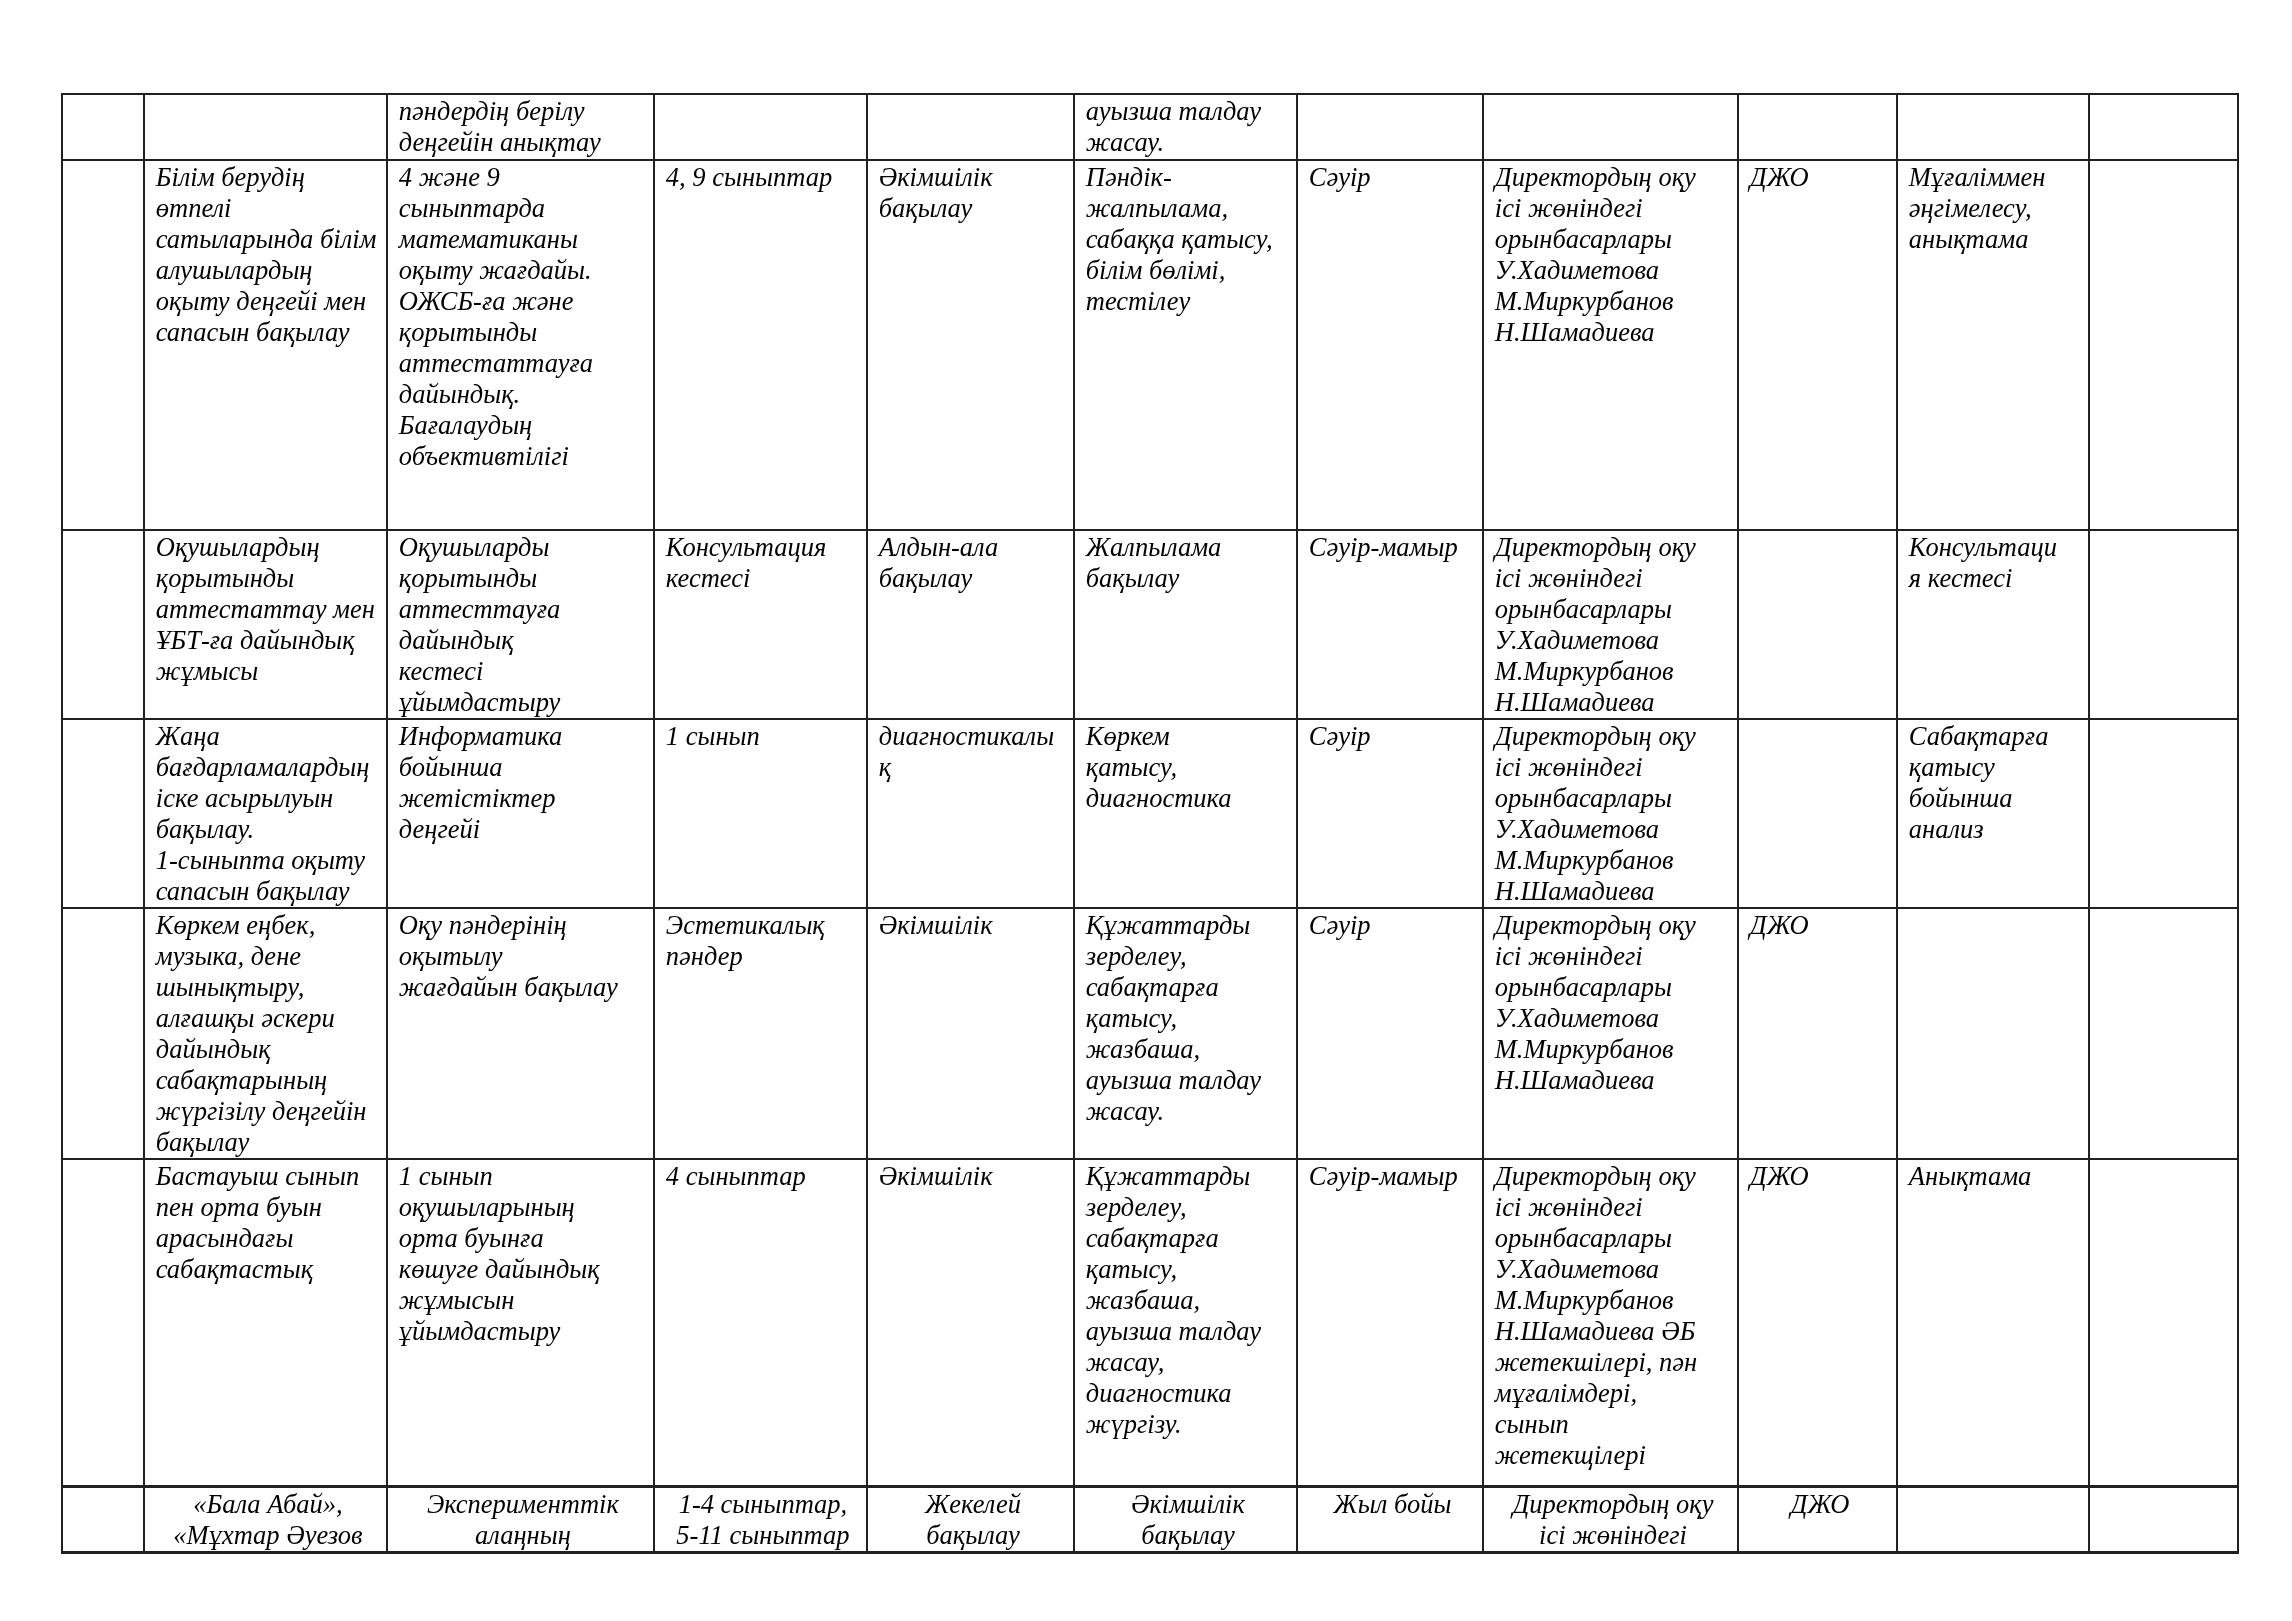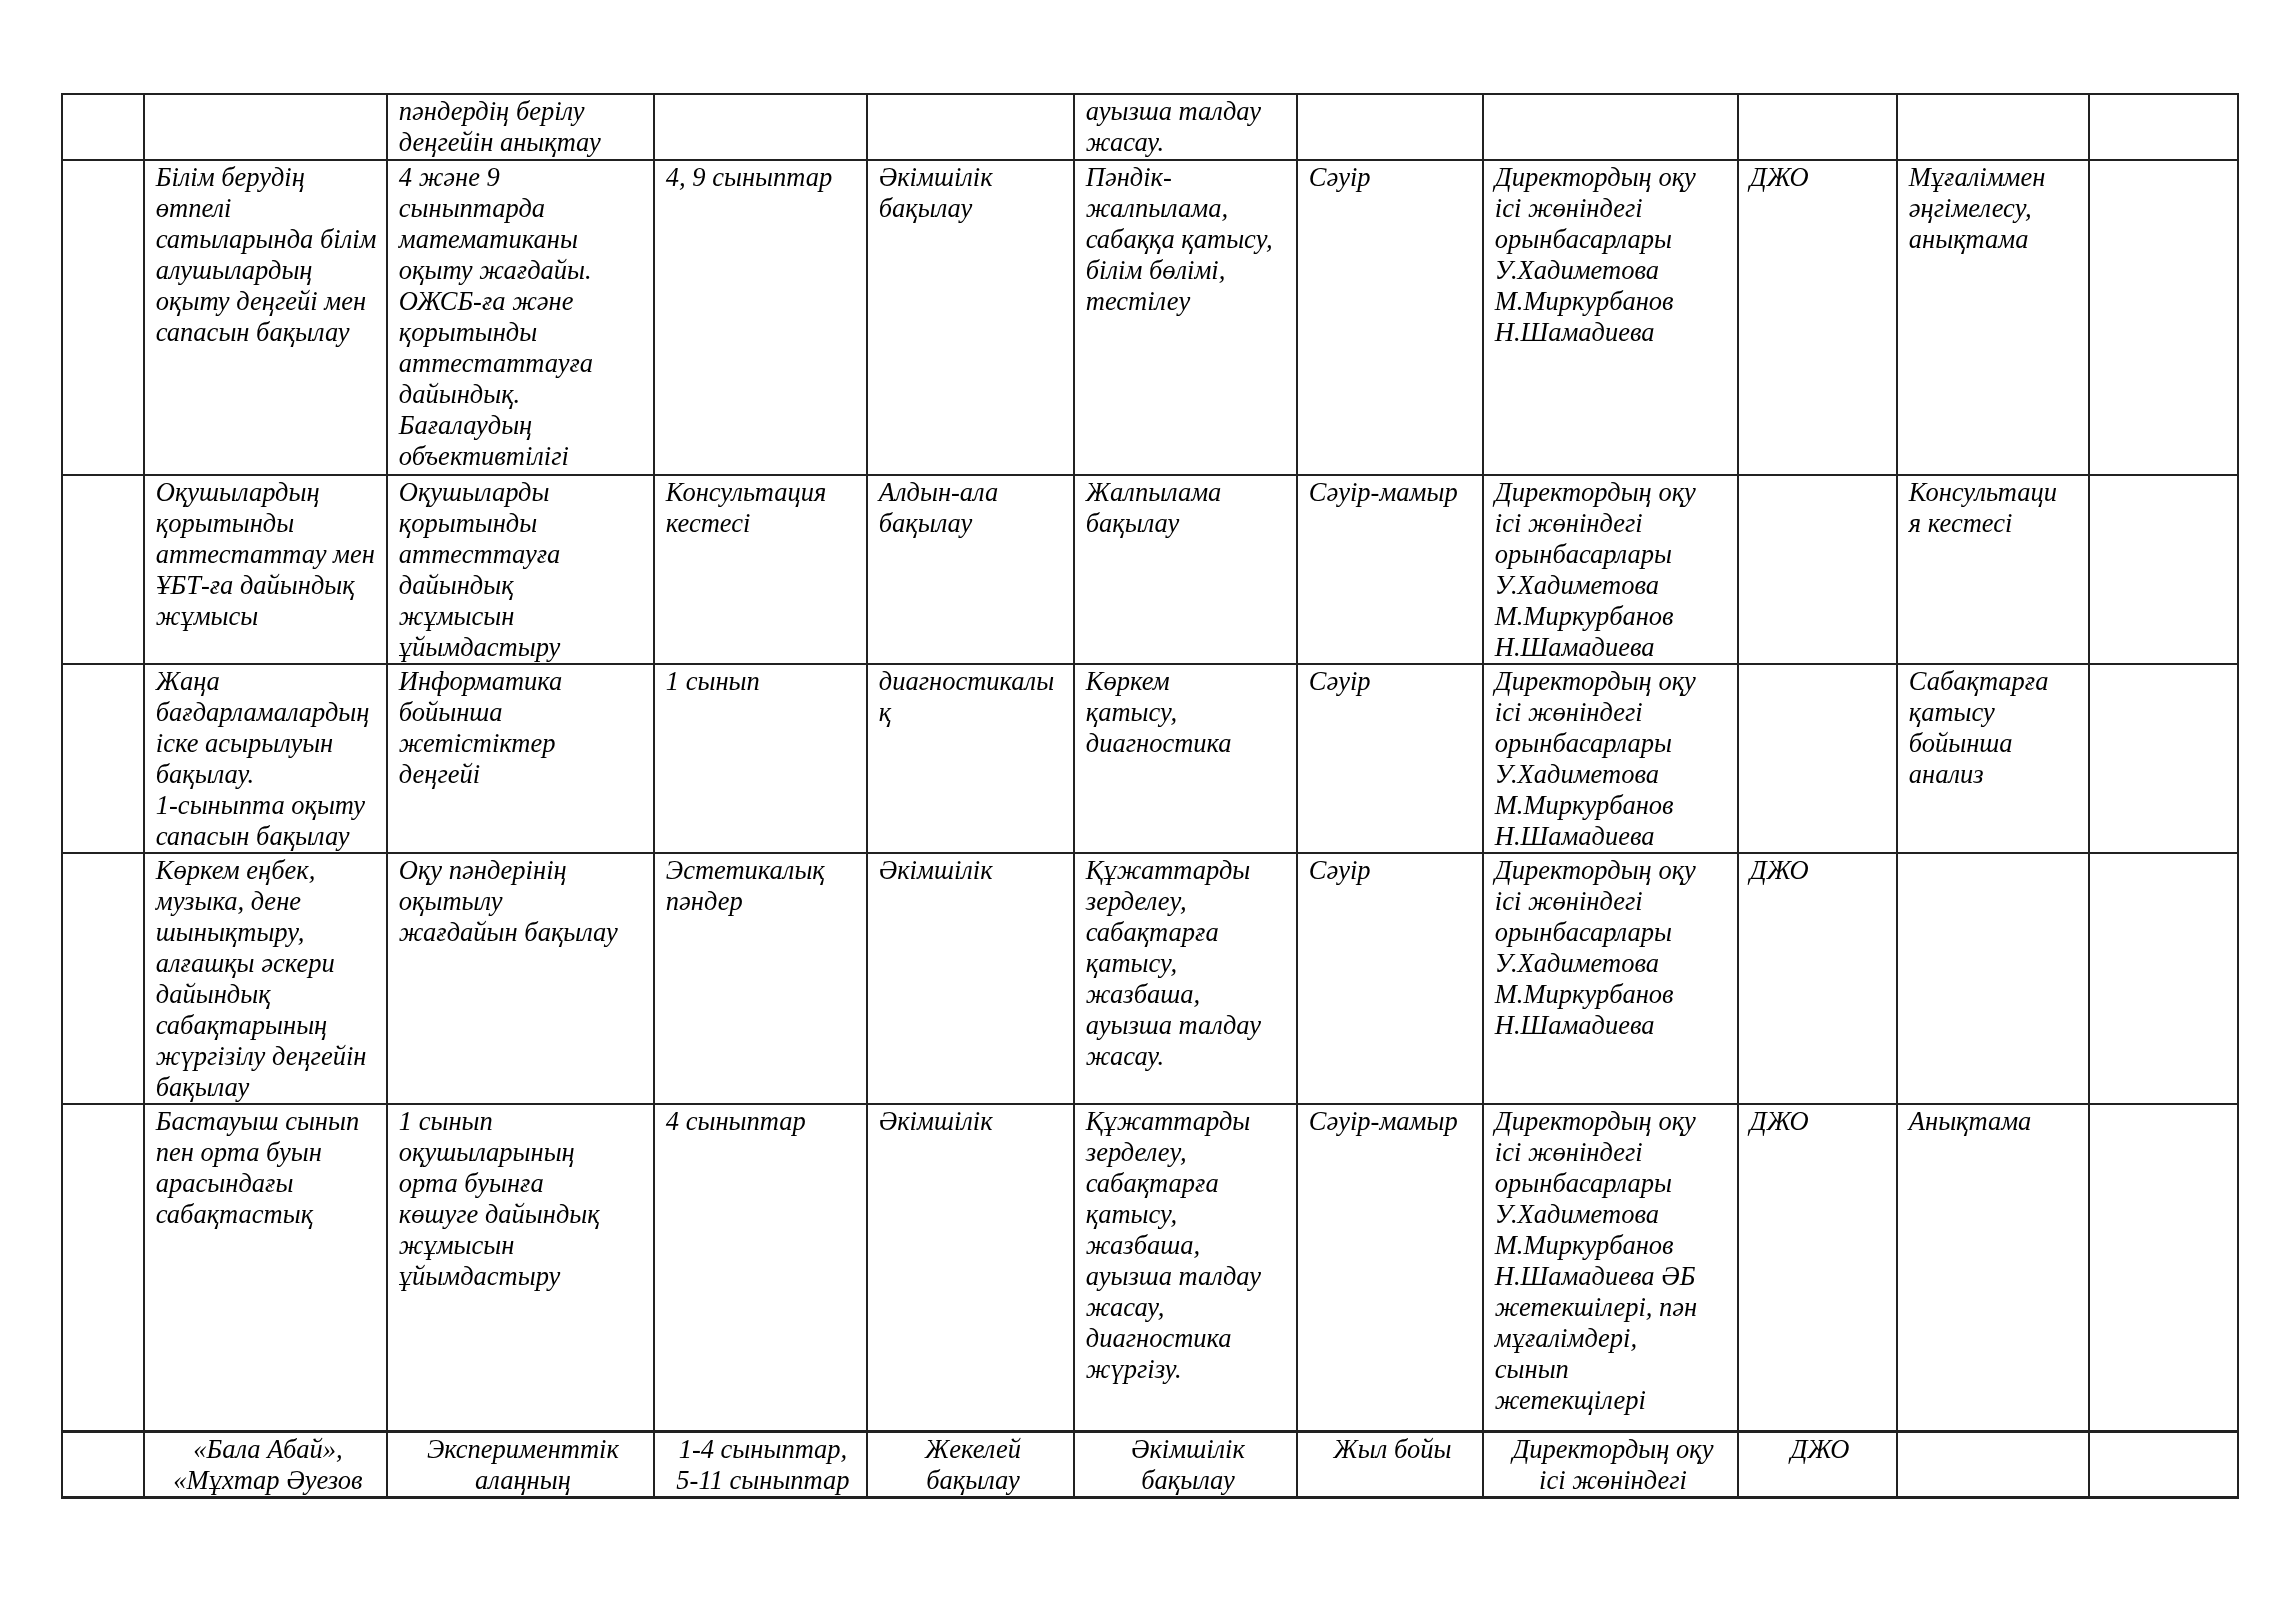--- a/index.html
+++ b/index.html
@@ -76,21 +76,21 @@
         <td></td>
         <td></td>
         <td>ауызша талдау
 жасау.</td>
         <td></td>
         <td></td>
         <td></td>
         <td></td>
         <td></td>
       </tr>
-      <tr style="height:315px">
+      <tr style="height:370px">
         <td></td>
         <td>Білім берудің
 өтпелі
 сатыларында білім
 алушылардың
 оқыту деңгейі мен
 сапасын бақылау</td>
         <td>4 және 9
 сыныптарда
 математиканы
@@ -126,21 +126,21 @@
         <td></td>
         <td>Оқушылардың
 қорытынды
 аттестаттау мен
 ҰБТ-ға дайындық
 жұмысы</td>
         <td>Оқушыларды
 қорытынды
 аттесттауға
 дайындық
-жұмысын
+кестесі
 ұйымдастыру</td>
         <td>Консультация
 кестесі</td>
         <td>Алдын-ала
 бақылау</td>
         <td>Жалпылама
 бақылау</td>
         <td>Сәуір-мамыр</td>
         <td>Директордың оқу
 ісі жөніндегі

